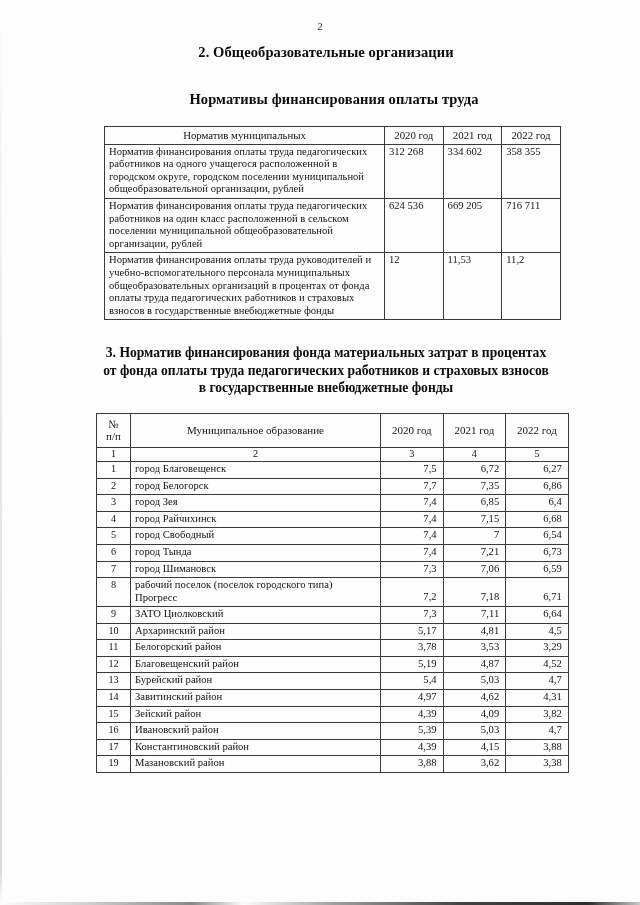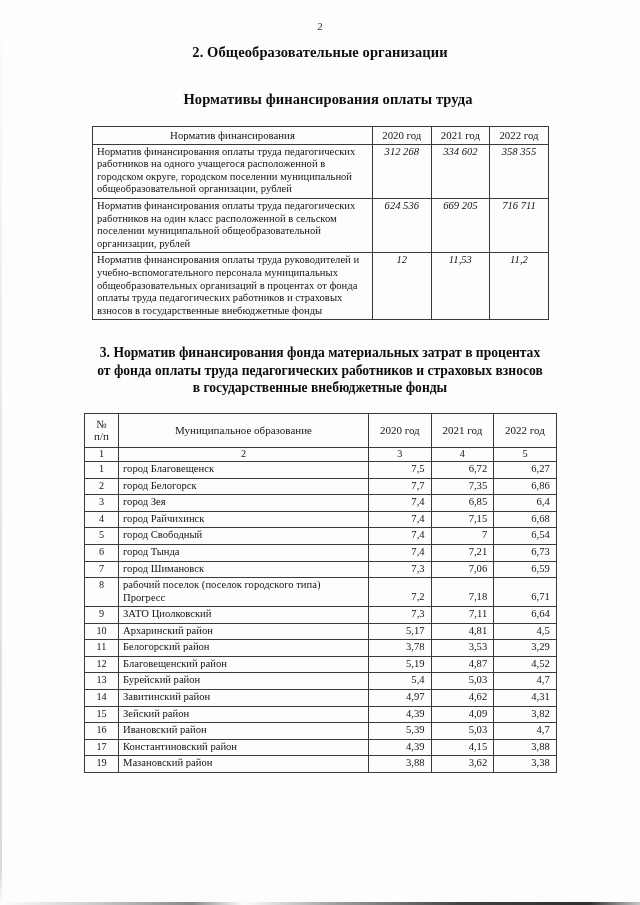--- a/index.html
+++ b/index.html
@@ -47,21 +47,21 @@
     position: absolute;
     top: 20px;
     left: 0; right: 0;
     text-align: center;
     font-size: 11px;
     color: #333;
   }
 
   .content {
     position: absolute;
-    left: 0; right: 0;
+    left: 12px; right: 0;
     top: 44px;
   }
 
   .heading {
     text-align: center;
     font-weight: bold;
     font-size: 14.5px;
     letter-spacing: .1px;
     color: #0d0d0d;
   }
@@ -102,21 +102,21 @@
   table.t1 { width: 456px; }
   table.t1 .c-name  { width: 280px; }
   table.t1 .c-y     { width: 58.6px; }
   table.t1 thead td {
     text-align: center;
     padding-top: 2px;
     padding-bottom: 2px;
     font-size: 10.8px;
   }
   table.t1 tbody td.name { text-align: left; }
-  table.t1 tbody td.val  { text-align: center; font-style: italic; }
+  table.t1 tbody td.val  { text-align: left; }
 
   
   .t2-wrap {
     margin: 16px 0 0 0;
     padding-left: 84px;
   }
   table.t2 { width: 472px; }
   table.t2 .c-no   { width: 34px; }
   table.t2 .c-mun  { width: 250px; }
   table.t2 .c-yr   { width: 62.6px; }
@@ -160,21 +160,21 @@
     <div class="t1-wrap">
       <table class="t1">
         <colgroup>
           <col class="c-name">
             <col class="c-y">
             <col class="c-y">
             <col class="c-y">
         </colgroup>
         <thead>
           <tr>
-            <td>Норматив финансирования</td>
+            <td>Норматив муниципальных</td>
             <td>2020 год</td>
             <td>2021 год</td>
             <td>2022 год</td>
           </tr>
         </thead>
         <tbody>
           <tr>
             <td class="name">Норматив финансирования оплаты труда педагогических работников на одного учащегося расположенной в городском округе, городском поселении муниципальной общеобразовательной организации, рублей</td>
             <td class="val">312 268</td>
             <td class="val">334 602</td>

